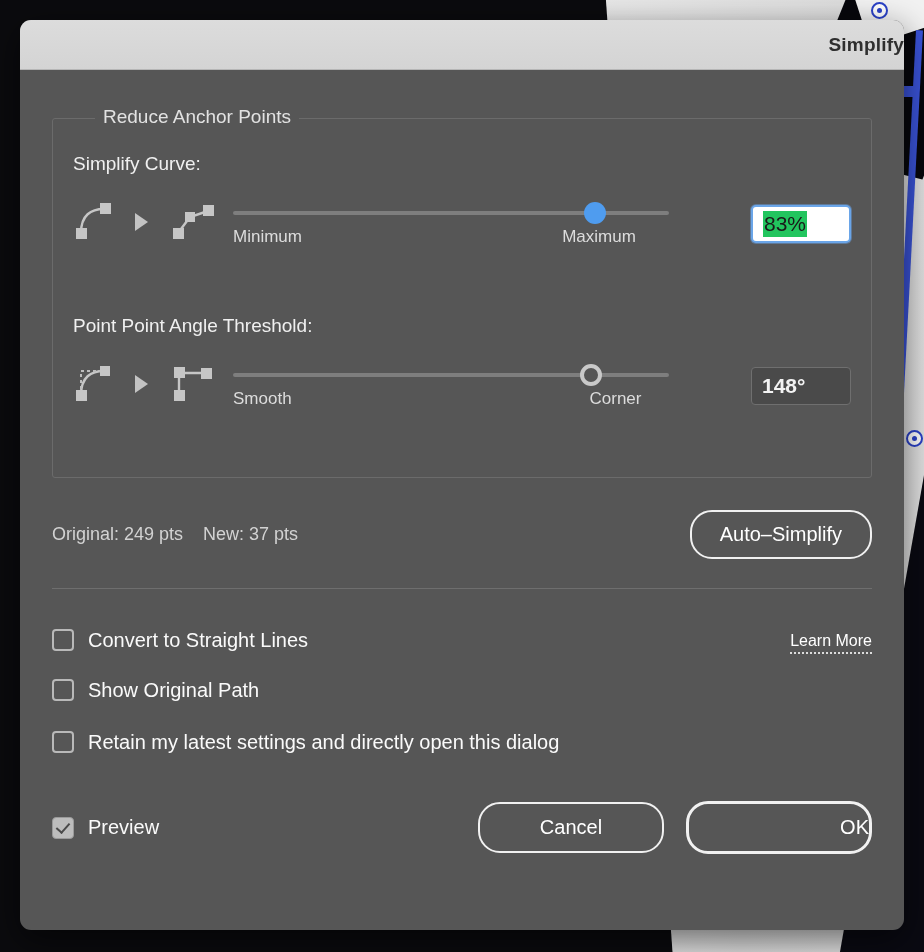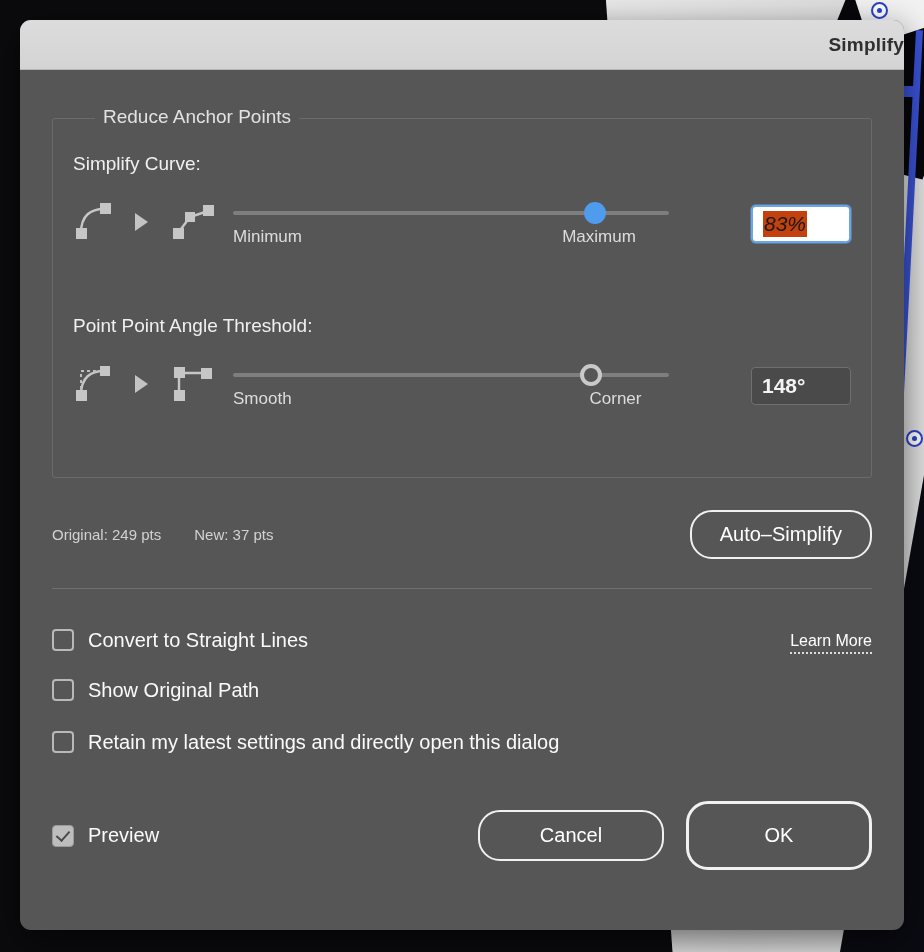--- a/index.html
+++ b/index.html
@@ -242,45 +242,44 @@
     font-size: 21px;
   }
   .value-box.focused {
     background: #fff;
     border: 2px solid #6aa5e8;
     border-radius: 5px;
     color: #1a1a1a;
     box-shadow: 0 0 0 1px rgba(106,165,232,0.45);
   }
   .value-box.focused .sel {
-    background: #c2410c;
+    background: #22c55e;
     padding: 1px 1px;
-    font-style: italic;
   }
   .value-box.plain {
     background: #4a4a4a;
     border: 1px solid #6f6f6f;
     border-radius: 4px;
     color: #f3f3f3;
     font-weight: bold;
   }
 
   
   .stats-row {
     display: flex;
     align-items: center;
     justify-content: space-between;
     margin-top: 30px;
     height: 52px;
   }
   .stats-text {
-    font-size: 15px;
+    font-size: 18px;
     color: #d2d2d2;
     display: flex;
-    gap: 33px;
+    gap: 20px;
   }
   .btn {
     border: 2px solid #f1f1f1;
     border-radius: 22px;
     background: transparent;
     color: #fff;
     font-family: "Liberation Sans", sans-serif;
     font-size: 20px;
     padding: 10px 26px;
     cursor: pointer;
@@ -346,22 +345,22 @@
   
   .footer {
     display: flex;
     align-items: center;
     margin-top: 34px;
   }
   .footer .spacer { flex: 1 1 auto; }
   .btn-cancel { width: 186px; text-align: center; padding: 12px 0; }
   .btn-ok {
     width: 186px;
-    text-align: center;
-    padding: 20px 0;
+    text-align: right;
+    padding: 12px 0;
     border-width: 3px;
     margin-left: 22px;
   }
 </style>
 </head>
 <body>
 
 <div class="desktop">
   <div class="canvas-sheet"></div>
   <div class="art-black-1"></div>

